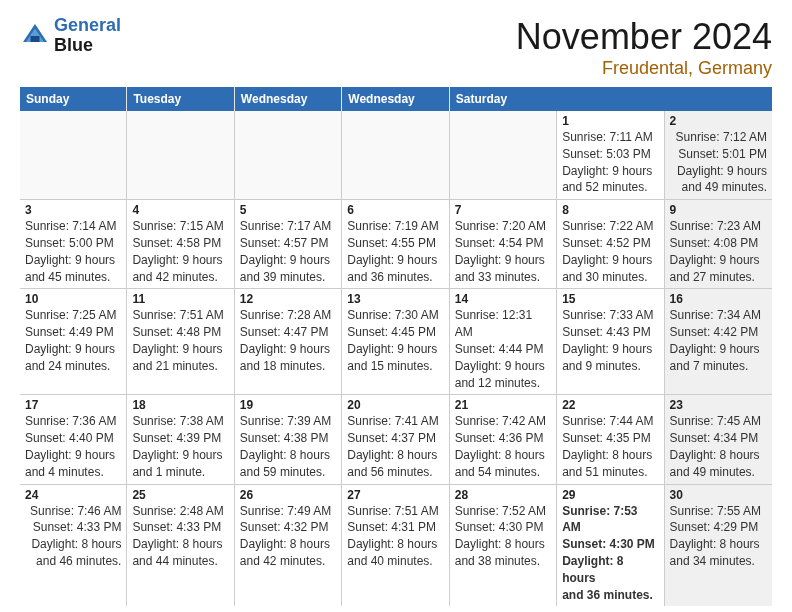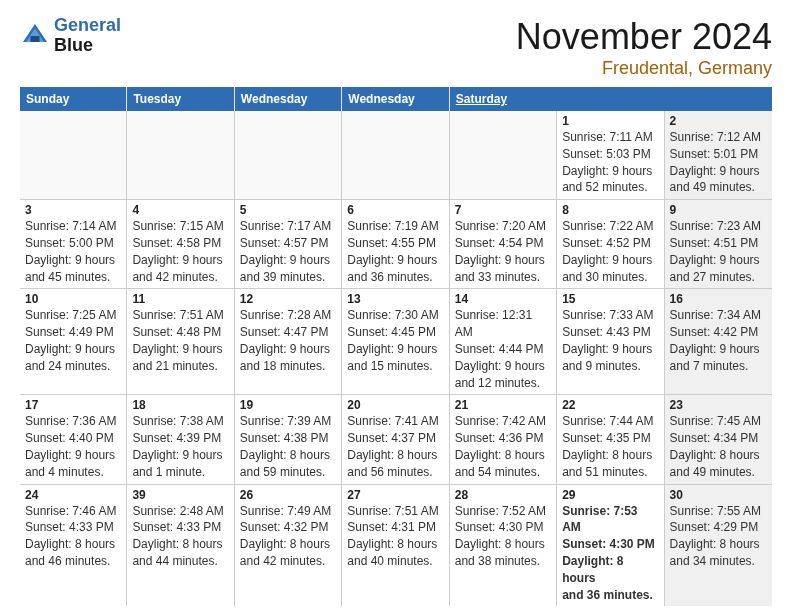--- a/index.html
+++ b/index.html
@@ -63,21 +63,21 @@
       grid-template-columns: repeat(7, 1fr);
       background: #2e6db4;
     }
     .cal-header-cell {
       color: #fff;
       font-size: 12px;
       font-weight: bold;
       padding: 5px 6px;
       border-right: 1px solid #e5e5e5;
     }
-    .cal-header-cell:last-child { border-right: none; text-decoration: underline; }
+    .cal-header-cell:last-child { border-right: none; }
     .cal-body {
       display: flex;
       flex-direction: column;
       flex: 1;
     }
     .cal-row {
       display: grid;
       grid-template-columns: repeat(7, 1fr);
       flex: 1;
       border-bottom: 1px solid #ccc;
@@ -145,21 +145,21 @@
           <div class="cal-cell empty"></div>
           <div class="cal-cell">
             <span class="day-number">1</span>
             <div class="day-info" style="white-space: pre-line;">Sunrise: 7:11 AM
 Sunset: 5:03 PM
 Daylight: 9 hours
 and 52 minutes.</div>
           </div>
           <div class="cal-cell shaded">
             <span class="day-number">2</span>
-            <div class="day-info" style="white-space: pre-line;">Sunrise: 7:12 AM
+            <div class="day-info" style="white-space: pre-line; text-align: right;">Sunrise: 7:12 AM
 Sunset: 5:01 PM
 Daylight: 9 hours
 and 49 minutes.</div>
           </div>
         </div>
         <div class="cal-row">
           <div class="cal-cell">
             <span class="day-number">3</span>
             <div class="day-info" style="white-space: pre-line;">Sunrise: 7:14 AM
 Sunset: 5:00 PM
@@ -197,21 +197,21 @@
           <div class="cal-cell">
             <span class="day-number">8</span>
             <div class="day-info" style="white-space: pre-line;">Sunrise: 7:22 AM
 Sunset: 4:52 PM
 Daylight: 9 hours
 and 30 minutes.</div>
           </div>
           <div class="cal-cell shaded">
             <span class="day-number">9</span>
             <div class="day-info" style="white-space: pre-line;">Sunrise: 7:23 AM
-Sunset: 4:51 PM
+Sunset: 4:08 PM
 Daylight: 9 hours
 and 27 minutes.</div>
           </div>
         </div>
         <div class="cal-row">
           <div class="cal-cell">
             <span class="day-number">10</span>
             <div class="day-info" style="white-space: pre-line;">Sunrise: 7:25 AM
 Sunset: 4:49 PM
 Daylight: 9 hours
@@ -307,27 +307,27 @@
             <span class="day-number">23</span>
             <div class="day-info" style="white-space: pre-line;">Sunrise: 7:45 AM
 Sunset: 4:34 PM
 Daylight: 8 hours
 and 49 minutes.</div>
           </div>
         </div>
         <div class="cal-row">
           <div class="cal-cell">
             <span class="day-number">24</span>
-            <div class="day-info" style="white-space: pre-line;">Sunrise: 7:46 AM
+            <div class="day-info" style="white-space: pre-line; text-align: right;">Sunrise: 7:46 AM
 Sunset: 4:33 PM
 Daylight: 8 hours
 and 46 minutes.</div>
           </div>
           <div class="cal-cell">
-            <span class="day-number">39</span>
+            <span class="day-number">25</span>
             <div class="day-info" style="white-space: pre-line;">Sunrise: 2:48 AM
 Sunset: 4:33 PM
 Daylight: 8 hours
 and 44 minutes.</div>
           </div>
           <div class="cal-cell">
             <span class="day-number">26</span>
             <div class="day-info" style="white-space: pre-line;">Sunrise: 7:49 AM
 Sunset: 4:32 PM
 Daylight: 8 hours

